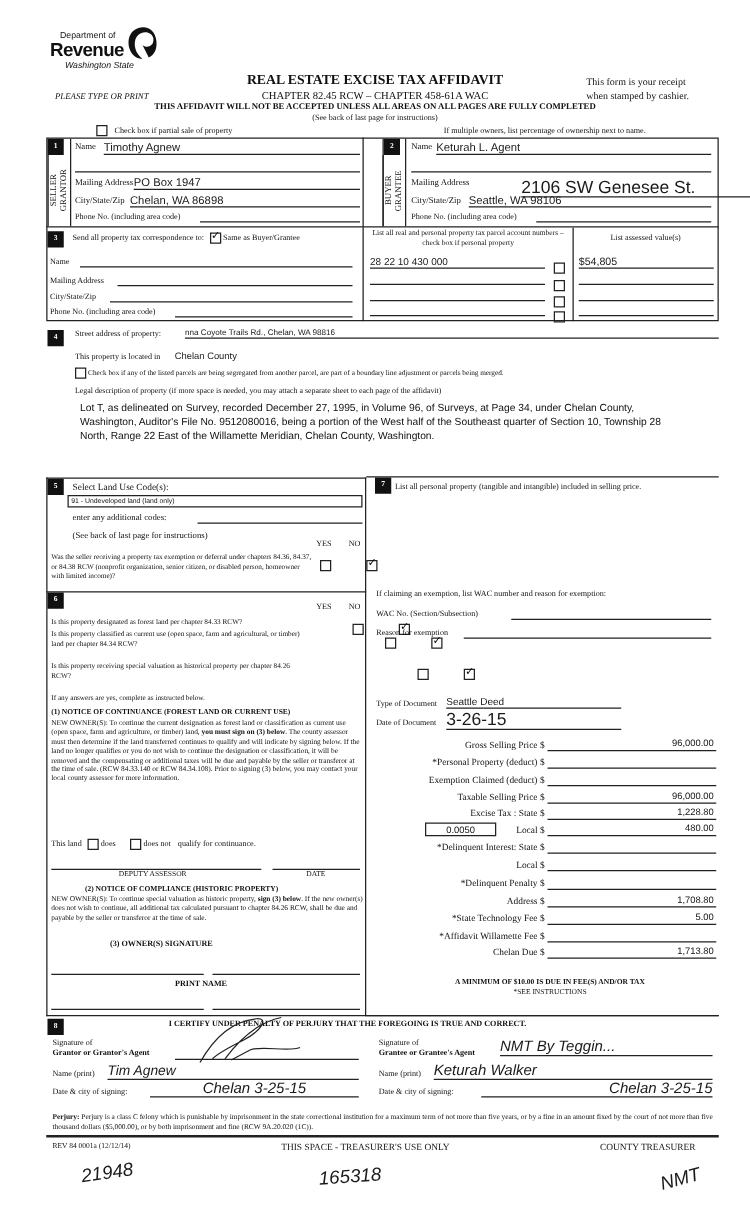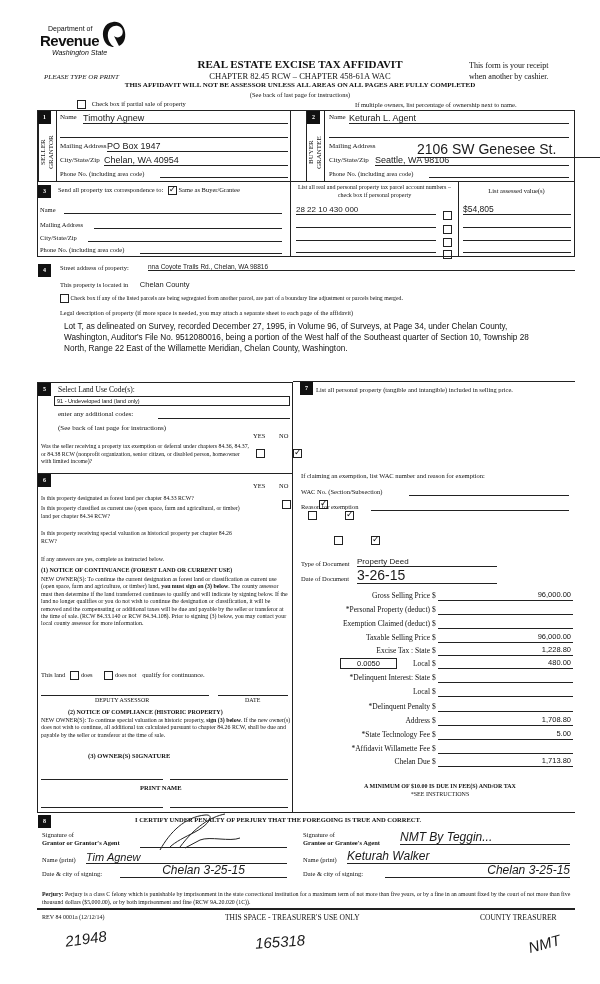--- a/index.html
+++ b/index.html
@@ -32,22 +32,22 @@
   <div class="abs sans" style="left:14px;top:31px;font-size:7px;font-style:italic;">Washington State</div>
   <svg class="abs" style="left:62px;top:2px;" width="26" height="28" viewBox="0 0 26 28">
     <path d="M13 2 C4 3 1 12 4 20 C6 25 10 27 14 27 C10 24 7 19 8 13 C9 8 13 5 18 6 C22 7 24 11 22 15 C20 18 16 18 14 16 L19 26 C24 24 26 18 25 12 C24 5 19 1 13 2 Z" fill="#111"></path>
   </svg>
 </div>
 
 <div class="abs" style="left:160px;top:58px;width:280px;text-align:center;font-size:11px;font-weight:bold;">REAL ESTATE EXCISE TAX AFFIDAVIT</div>
 <div class="abs" style="left:469px;top:61px;font-size:8px;">This form is your receipt</div>
 <div class="abs" style="left:44px;top:73px;font-size:7px;font-style:italic;">PLEASE TYPE OR PRINT</div>
 <div class="abs" style="left:160px;top:71px;width:280px;text-align:center;font-size:8.5px;">CHAPTER 82.45 RCW – CHAPTER 458-61A WAC</div>
-<div class="abs" style="left:469px;top:72px;font-size:8px;">when another by cashier.</div>
-<div class="abs" style="left:60px;top:81px;width:480px;text-align:center;font-size:7px;font-weight:bold;">THIS AFFIDAVIT WILL NOT BE ASSESSOR UNLESS ALL AREAS ON ALL PAGES ARE FULLY COMPLETED</div>
+<div class="abs" style="left:469px;top:72px;font-size:8px;">when stamped by cashier.</div>
+<div class="abs" style="left:60px;top:81px;width:480px;text-align:center;font-size:7px;font-weight:bold;">THIS AFFIDAVIT WILL NOT BE ACCEPTED UNLESS ALL AREAS ON ALL PAGES ARE FULLY COMPLETED</div>
 <div class="abs" style="left:160px;top:91px;width:280px;text-align:center;font-size:6.5px;">(See back of last page for instructions)</div>
 <div class="abs" style="left:77px;top:100px;font-size:6.5px;white-space:nowrap;">
   <span class="cb"></span>
   <span style="margin-left:4px;">Check box if partial sale of property</span>
 </div>
 <div class="abs" style="left:355px;top:101px;font-size:6.5px;white-space:nowrap;">If multiple owners, list percentage of ownership next to name.</div>
 
 
 <div class="abs box" style="left:37px;top:110px;width:538px;height:147px;border-width:1.5px;"></div>
 <div class="hr" style="left:37px;top:181px;width:538px;"></div>
@@ -63,21 +63,21 @@
   <span>Name</span>
   <span class="abs line hand" style="left:23px;top:0;width:205px;font-size:9px;">Timothy Agnew</span>
 </div>
 <div class="hr" style="left:60px;top:137px;width:228px;"></div>
 <div class="abs" style="left:60px;top:142px;width:228px;height:11px;font-size:7px;">
   <span>Mailing Address</span>
   <span class="abs line hand" style="left:47px;top:-1px;width:181px;font-size:9px;">PO Box 1947</span>
 </div>
 <div class="abs" style="left:60px;top:156px;width:228px;height:11px;font-size:7px;">
   <span>City/State/Zip</span>
-  <span class="abs line hand" style="left:44px;top:-1px;width:184px;font-size:9px;">Chelan, WA 40954</span>
+  <span class="abs line hand" style="left:44px;top:-1px;width:184px;font-size:9px;">Chelan, WA 86898</span>
 </div>
 <div class="abs" style="left:60px;top:170px;width:228px;height:10px;font-size:6.5px;">
   <span>Phone No. (including area code)</span>
   <span class="abs line" style="left:100px;top:0;width:128px;height:8px;"></span>
 </div>
 
 
 <div class="secnum" style="left:307px;top:111px;">2</div>
 <div class="abs vert" style="left:306px;top:124px;width:18px;height:57px;border-right:1px solid #222;">
   <span>BUYER</span> <span>GRANTEE</span>
@@ -240,21 +240,21 @@
 <div class="abs" style="left:301px;top:488px;font-size:6.5px;white-space:nowrap;">
   <span>WAC No. (Section/Subsection)</span>
   <span class="abs line" style="left:108px;top:0;width:160px;height:8px;"></span>
 </div>
 <div class="abs" style="left:301px;top:503px;font-size:6.5px;white-space:nowrap;">
   <span>Reason for exemption</span>
   <span class="abs line" style="left:70px;top:0;width:198px;height:8px;"></span>
 </div>
 <div class="abs" style="left:301px;top:560px;font-size:6.5px;white-space:nowrap;">
   <span>Type of Document</span>
-  <span class="abs line hand" style="left:56px;top:-3px;width:140px;font-size:8px;">Property Deed</span>
+  <span class="abs line hand" style="left:56px;top:-3px;width:140px;font-size:8px;">Seattle Deed</span>
 </div>
 <div class="abs" style="left:301px;top:575px;font-size:6.5px;white-space:nowrap;">
   <span>Date of Document</span>
   <span class="abs line hand" style="left:56px;top:-8px;width:140px;font-size:14px;">3-26-15</span>
 </div>
 
 <div>
   <div class="fin-row" style="top:590px;">
       <span class="lbl">Gross Selling Price</span>
       <span class="dollar">$</span>

